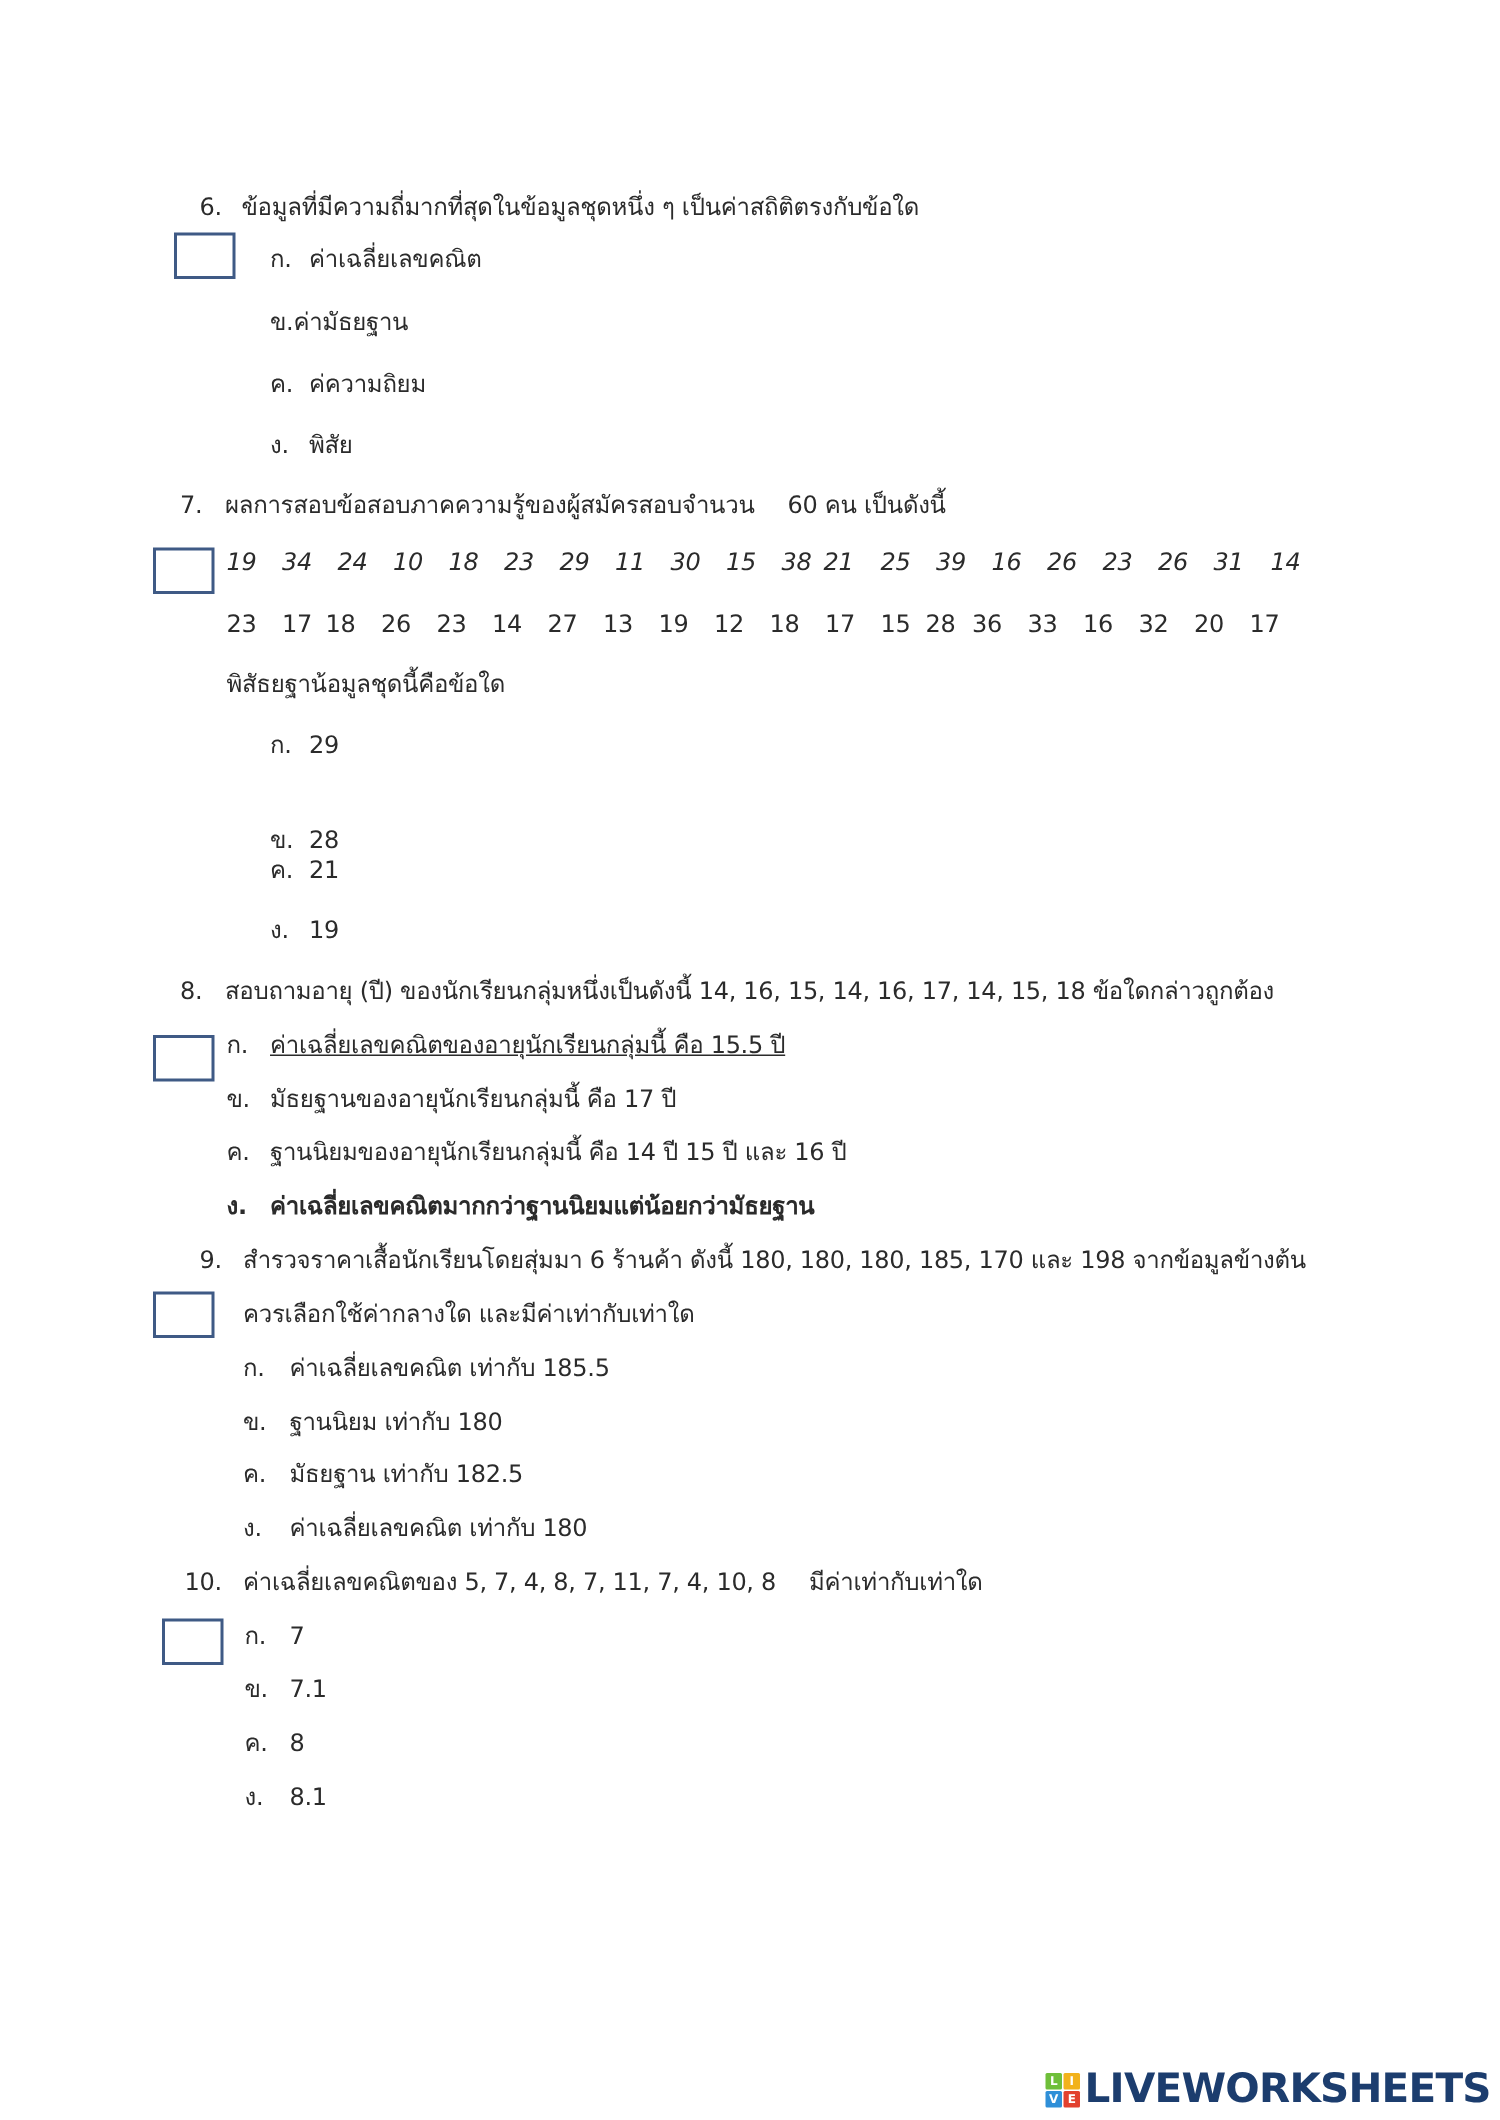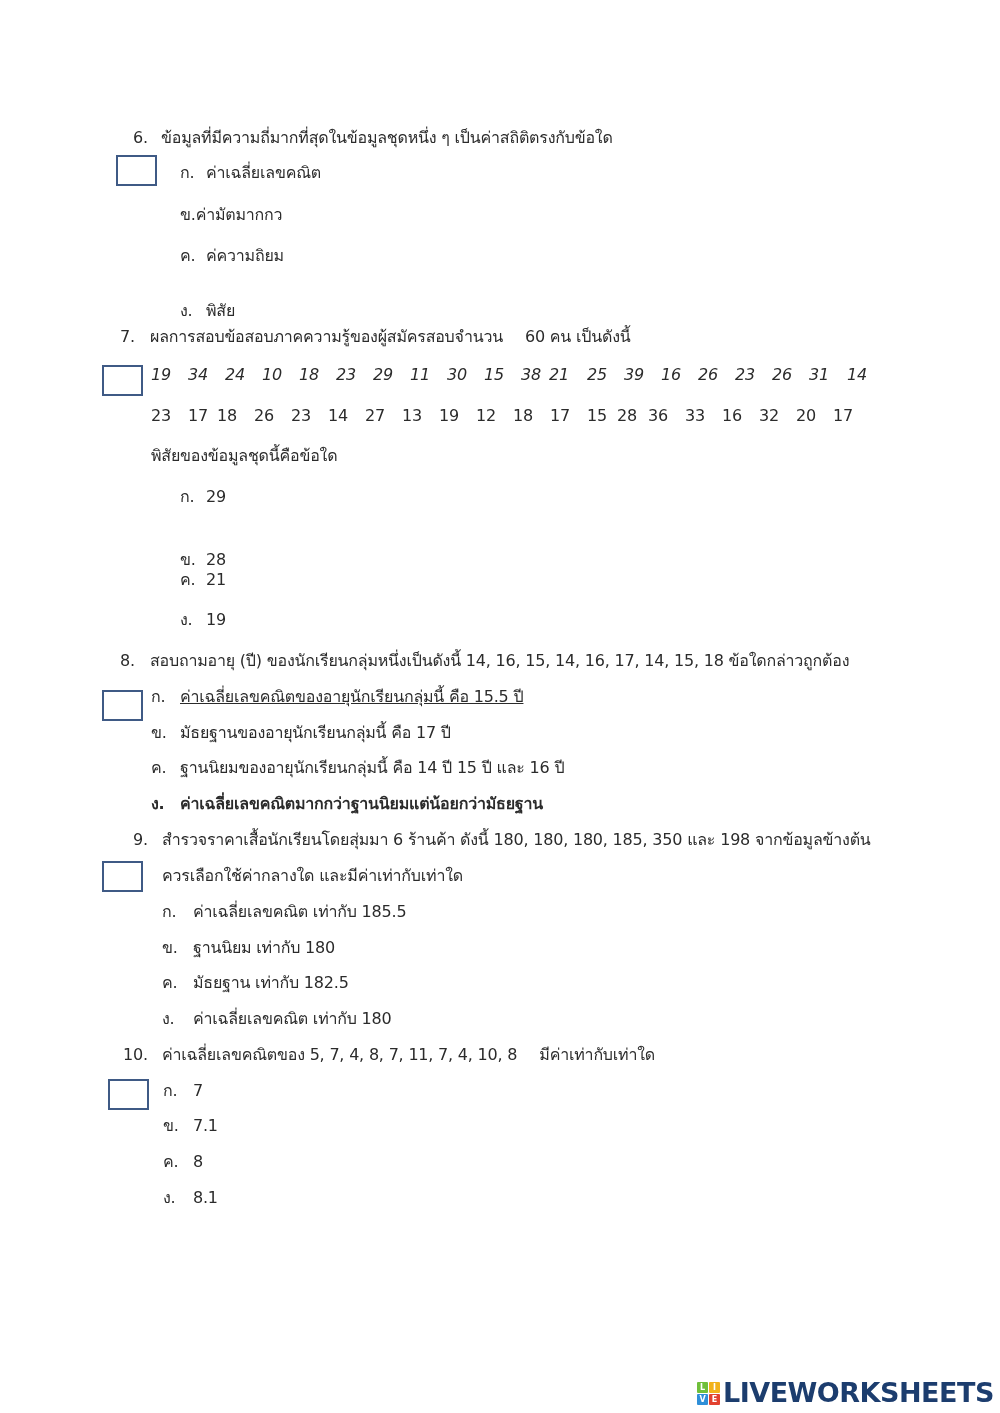--- a/index.html
+++ b/index.html
@@ -42,40 +42,40 @@
 <body>
 
 <div class="line" style="left:133px; top:127px;">
   <span class="q-num" style="width:28px;">6.</span><span>ข้อมูลที่มีความถี่มากที่สุดในข้อมูลชุดหนึ่ง ๆ เป็นค่าสถิติตรงกับข้อใด</span>
 </div>
 <div class="checkbox" style="left:116px; top:155px;"></div>
 <div class="line" style="left:180px; top:162px;">
   <span class="opt-letter">ก.</span><span>ค่าเฉลี่ยเลขคณิต</span>
 </div>
 <div class="line" style="left:180px; top:204px;">
-  <span>ข.</span><span>ค่ามัตมากกว</span>
+  <span>ข.</span><span>ค่ามัธยฐาน</span>
 </div>
 <div class="line" style="left:180px; top:245px;">
   <span class="opt-letter">ค.</span><span>ค่ความถิยม</span>
 </div>
-<div class="line" style="left:180px; top:300px;">
+<div class="line" style="left:180px; top:286px;">
   <span class="opt-letter">ง.</span><span>พิสัย</span>
 </div>
 
 <div class="line" style="left:120px; top:326px;">
   <span class="q-num" style="width:30px;">7.</span><span>ผลการสอบข้อสอบภาคความรู้ของผู้สมัครสอบจำนวน</span><span style="display:inline-block; width:22px;"></span><span>60 คน เป็นดังนี้</span>
 </div>
 <div class="checkbox" style="left:102px; top:365px;"></div>
 <div class="line nums" style="left:151px; top:364px;font-style:italic;">
   <span style="width:37px">19</span><span style="width:37px">34</span><span style="width:37px">24</span><span style="width:37px">10</span><span style="width:37px">18</span><span style="width:37px">23</span><span style="width:37px">29</span><span style="width:37px">11</span><span style="width:37px">30</span><span style="width:37px">15</span><span style="width:28px">38</span><span style="width:38px">21</span><span style="width:37px">25</span><span style="width:37px">39</span><span style="width:37px">16</span><span style="width:37px">26</span><span style="width:37px">23</span><span style="width:37px">26</span><span style="width:38px">31</span><span>14</span>
 </div>
 <div class="line nums" style="left:151px; top:405px;">
   <span style="width:37px">23</span><span style="width:29px">17</span><span style="width:37px">18</span><span style="width:37px">26</span><span style="width:37px">23</span><span style="width:37px">14</span><span style="width:37px">27</span><span style="width:37px">13</span><span style="width:37px">19</span><span style="width:37px">12</span><span style="width:37px">18</span><span style="width:37px">17</span><span style="width:30px">15</span><span style="width:31px">28</span><span style="width:37px">36</span><span style="width:37px">33</span><span style="width:37px">16</span><span style="width:37px">32</span><span style="width:37px">20</span><span>17</span>
 </div>
-<div class="line" style="left:151px; top:445px;">พิสัยของข้อมูลชุดนี้คือข้อใด</div>
+<div class="line" style="left:151px; top:445px;">พิสัธยฐาน้อมูลชุดนี้คือข้อใด</div>
 <div class="line" style="left:180px; top:486px;">
   <span class="opt-letter">ก.</span><span>29</span>
 </div>
 <div class="line" style="left:180px; top:528px;margin-top:21px;">
   <span class="opt-letter">ข.</span><span>28</span>
 </div>
 <div class="line" style="left:180px; top:569px;">
   <span class="opt-letter">ค.</span><span>21</span>
 </div>
 <div class="line" style="left:180px; top:609px;">
@@ -93,21 +93,21 @@
   <span class="opt-letter" style="width:29px;">ข.</span><span>มัธยฐานของอายุนักเรียนกลุ่มนี้ คือ 17 ปี</span>
 </div>
 <div class="line" style="left:151px; top:757px;">
   <span class="opt-letter" style="width:29px;">ค.</span><span>ฐานนิยมของอายุนักเรียนกลุ่มนี้ คือ 14 ปี 15 ปี และ 16 ปี</span>
 </div>
 <div class="line" style="left:151px; top:793px;font-weight:bold;">
   <span class="opt-letter" style="width:29px;">ง.</span><span>ค่าเฉลี่ยเลขคณิตมากกว่าฐานนิยมแต่น้อยกว่ามัธยฐาน</span>
 </div>
 
 <div class="line" style="left:133px; top:829px;">
-  <span class="q-num" style="width:29px;">9.</span><span>สำรวจราคาเสื้อนักเรียนโดยสุ่มมา 6 ร้านค้า ดังนี้ 180, 180, 180, 185, 350 และ 198 จากข้อมูลข้างต้น</span>
+  <span class="q-num" style="width:29px;">9.</span><span>สำรวจราคาเสื้อนักเรียนโดยสุ่มมา 6 ร้านค้า ดังนี้ 180, 180, 180, 185, 170 และ 198 จากข้อมูลข้างต้น</span>
 </div>
 <div class="checkbox" style="left:102px; top:861px;"></div>
 <div class="line" style="left:162px; top:865px;">ควรเลือกใช้ค่ากลางใด และมีค่าเท่ากับเท่าใด</div>
 <div class="line" style="left:162px; top:901px;">
   <span class="opt-letter" style="width:31px;">ก.</span><span>ค่าเฉลี่ยเลขคณิต เท่ากับ 185.5</span>
 </div>
 <div class="line" style="left:162px; top:937px;">
   <span class="opt-letter" style="width:31px;">ข.</span><span>ฐานนิยม เท่ากับ 180</span>
 </div>
 <div class="line" style="left:162px; top:972px;">

